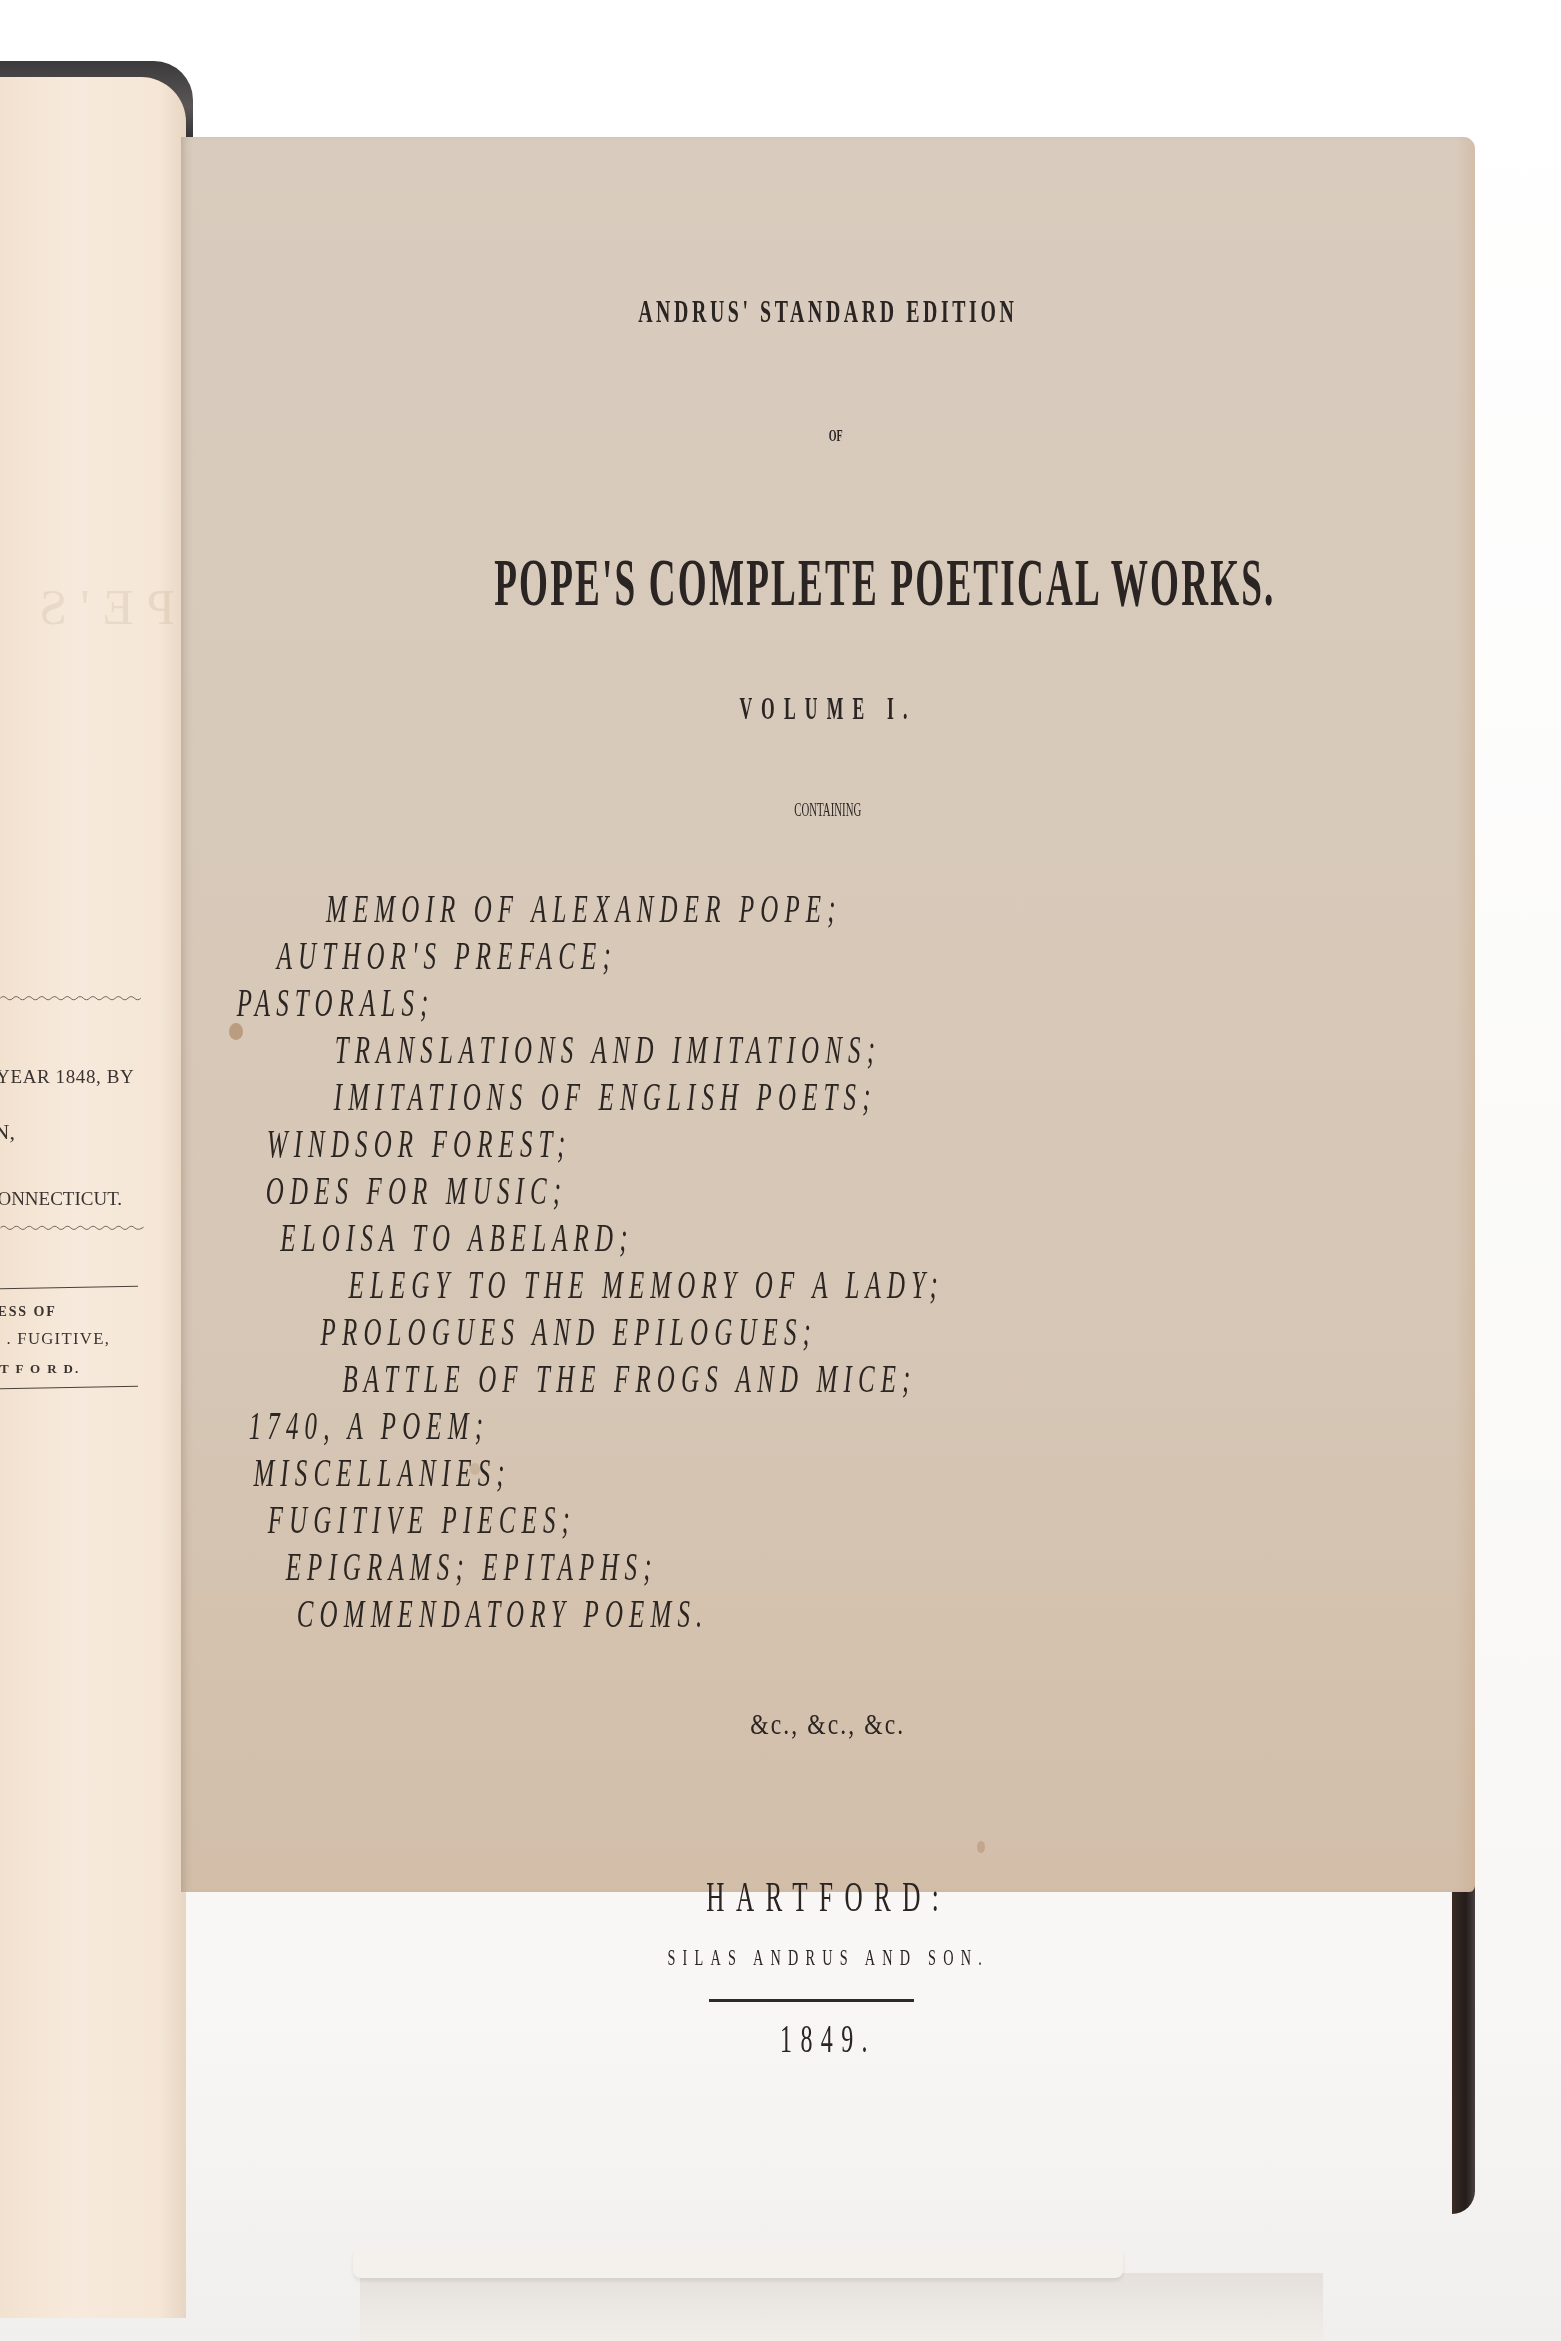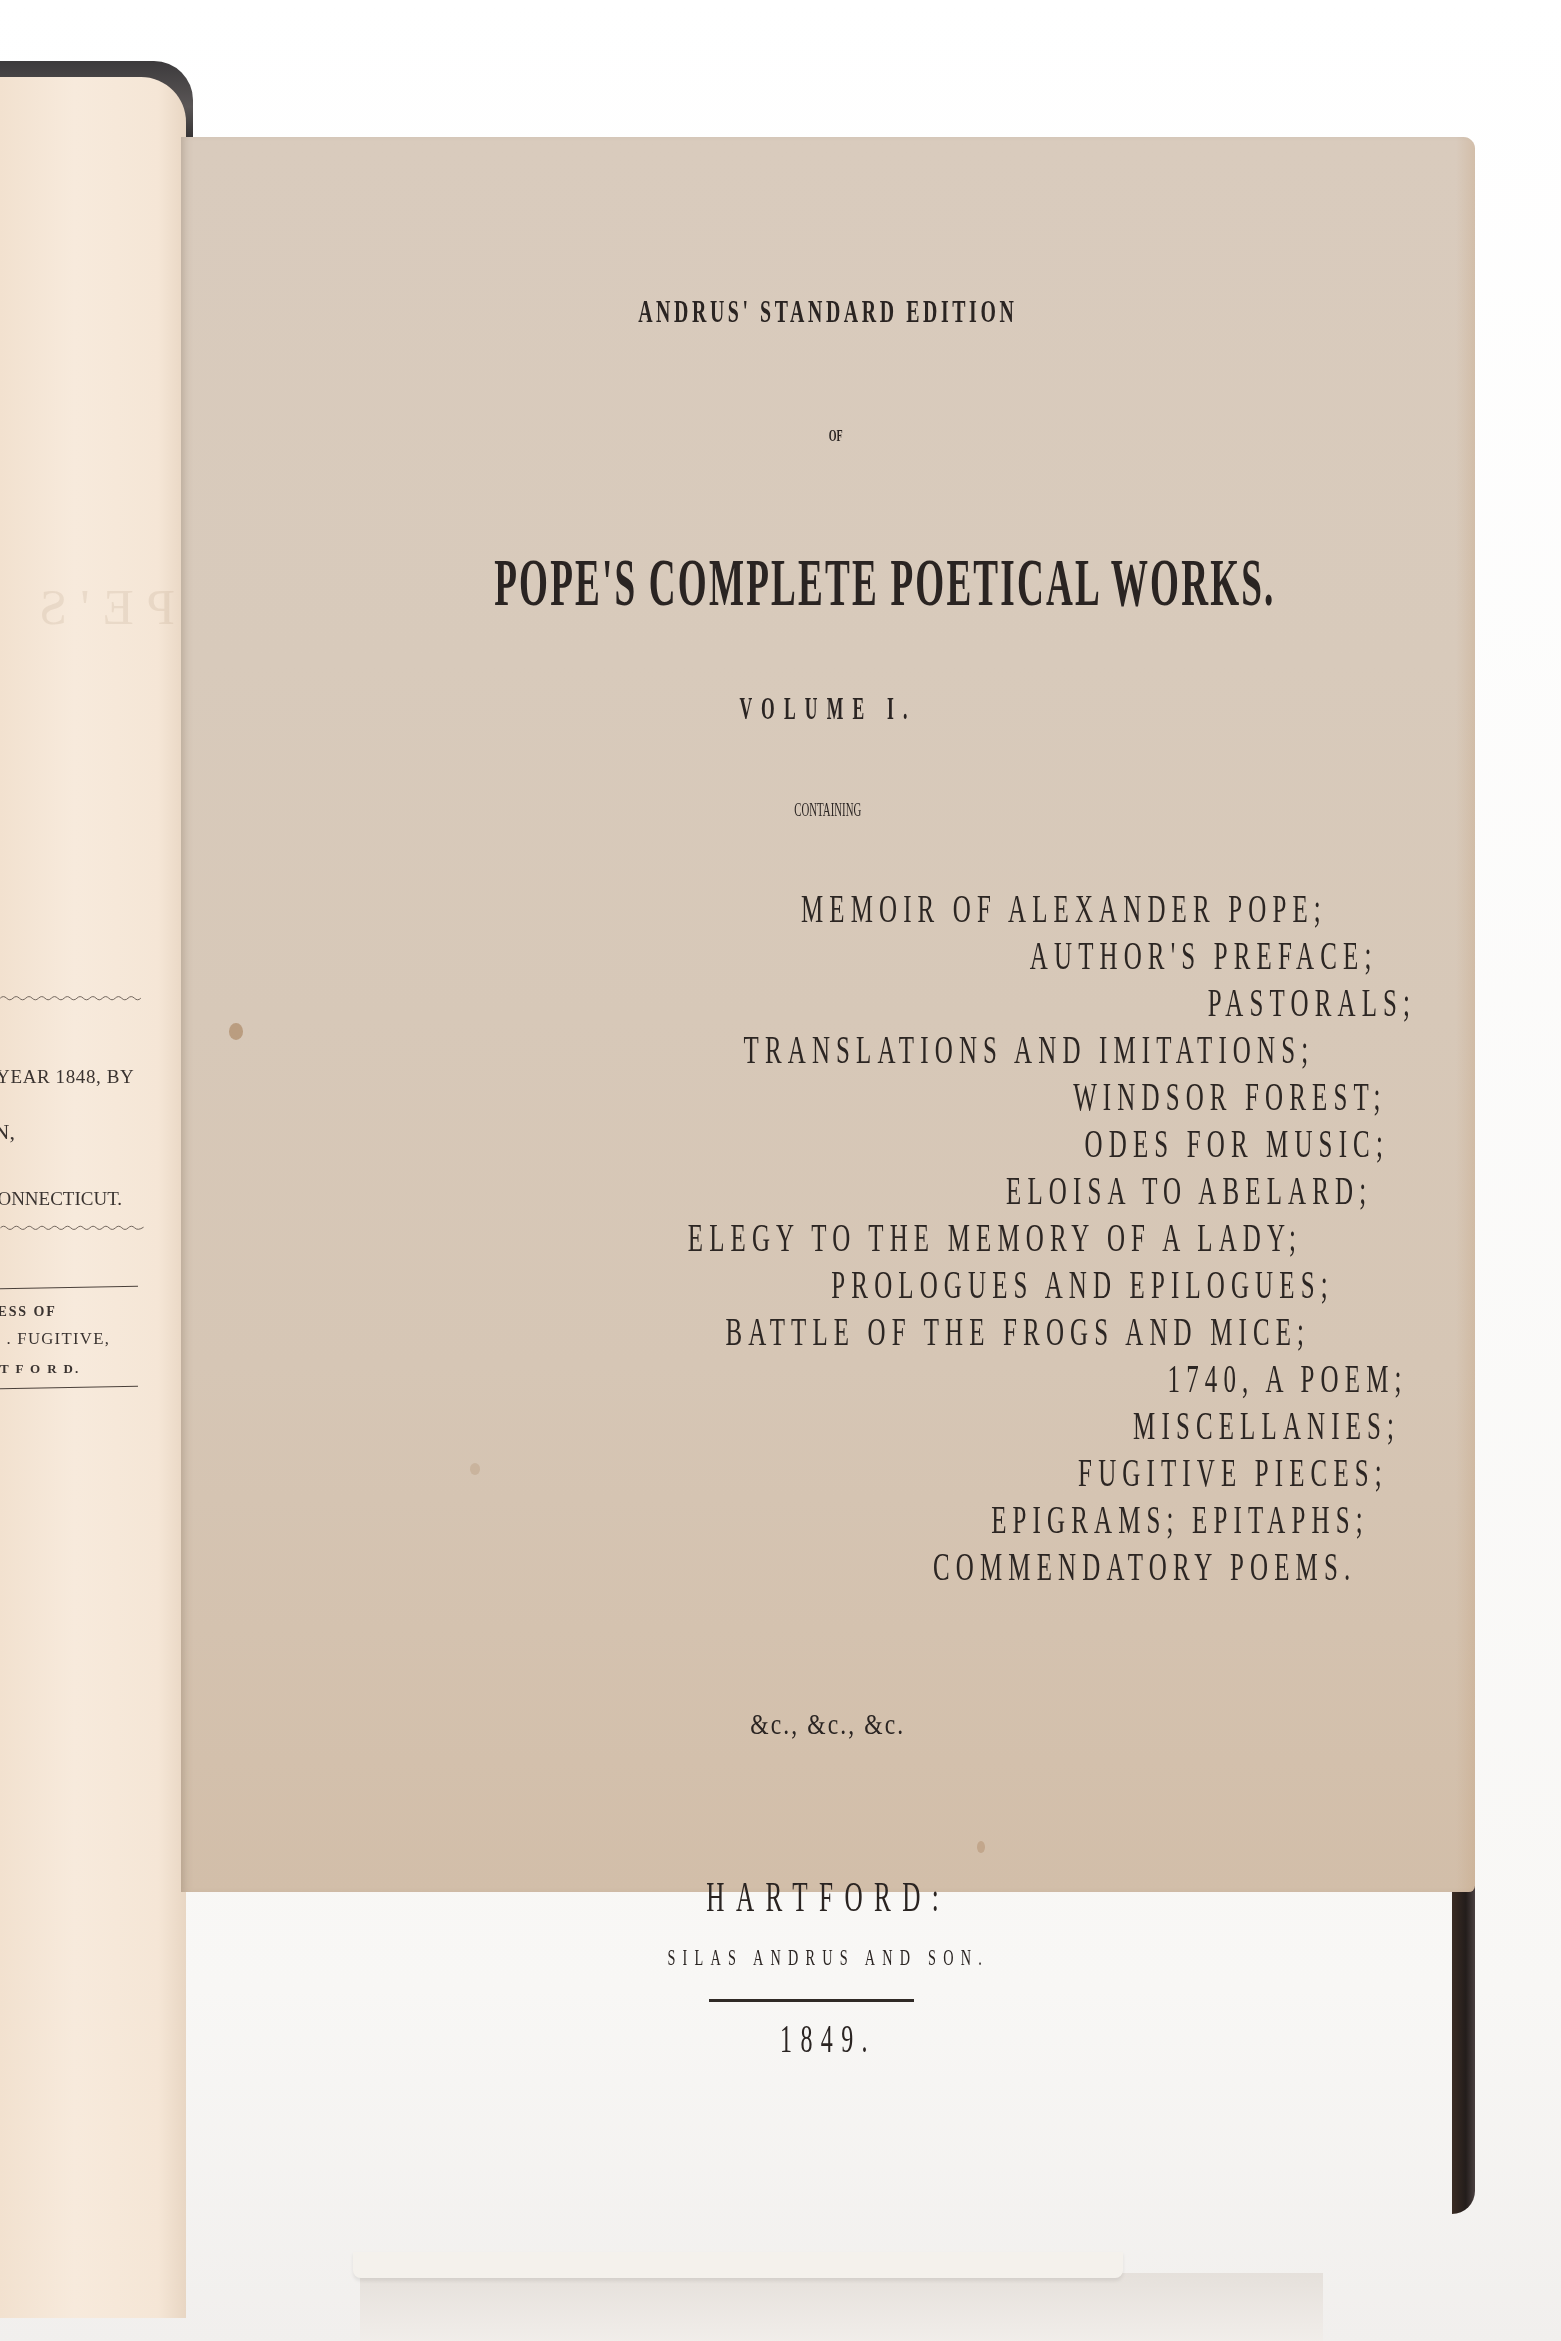--- a/index.html
+++ b/index.html
@@ -151,21 +151,22 @@
   .containing {
     top: 662px;
     font-size: 18px;
   }
   .containing .condensed { transform: scaleX(.6); font-weight: normal; }
 
   .contents {
     position: absolute;
     left: 0; right: 0;
     top: 748px;
-    text-align: right;
+    text-align: left;
+    font-style: italic;
   }
   .contents .item {
     height: 47px;
     line-height: 47px;
     font-size: 39px;
     letter-spacing: 9.6px;
     color: #2c2623;
     white-space: nowrap;
   }
   .contents .item span {
@@ -259,20 +260,21 @@
     </div>
     <div class="tp-line containing">
       <span class="condensed">CONTAINING</span>
     </div>
 
     <div class="contents">
       <div class="item"><span>MEMOIR OF ALEXANDER POPE;</span></div>
       <div class="item"><span>AUTHOR'S PREFACE;</span></div>
       <div class="item"><span>PASTORALS;</span></div>
       <div class="item"><span>TRANSLATIONS AND IMITATIONS;</span></div>
+      <div class="item"><span>IMITATIONS OF ENGLISH POETS;</span></div>
       <div class="item"><span>WINDSOR FOREST;</span></div>
       <div class="item"><span>ODES FOR MUSIC;</span></div>
       <div class="item"><span>ELOISA TO ABELARD;</span></div>
       <div class="item"><span>ELEGY TO THE MEMORY OF A LADY;</span></div>
       <div class="item"><span>PROLOGUES AND EPILOGUES;</span></div>
       <div class="item"><span>BATTLE OF THE FROGS AND MICE;</span></div>
       <div class="item"><span>1740, A POEM;</span></div>
       <div class="item"><span>MISCELLANIES;</span></div>
       <div class="item"><span>FUGITIVE PIECES;</span></div>
       <div class="item"><span>EPIGRAMS; EPITAPHS;</span></div>

